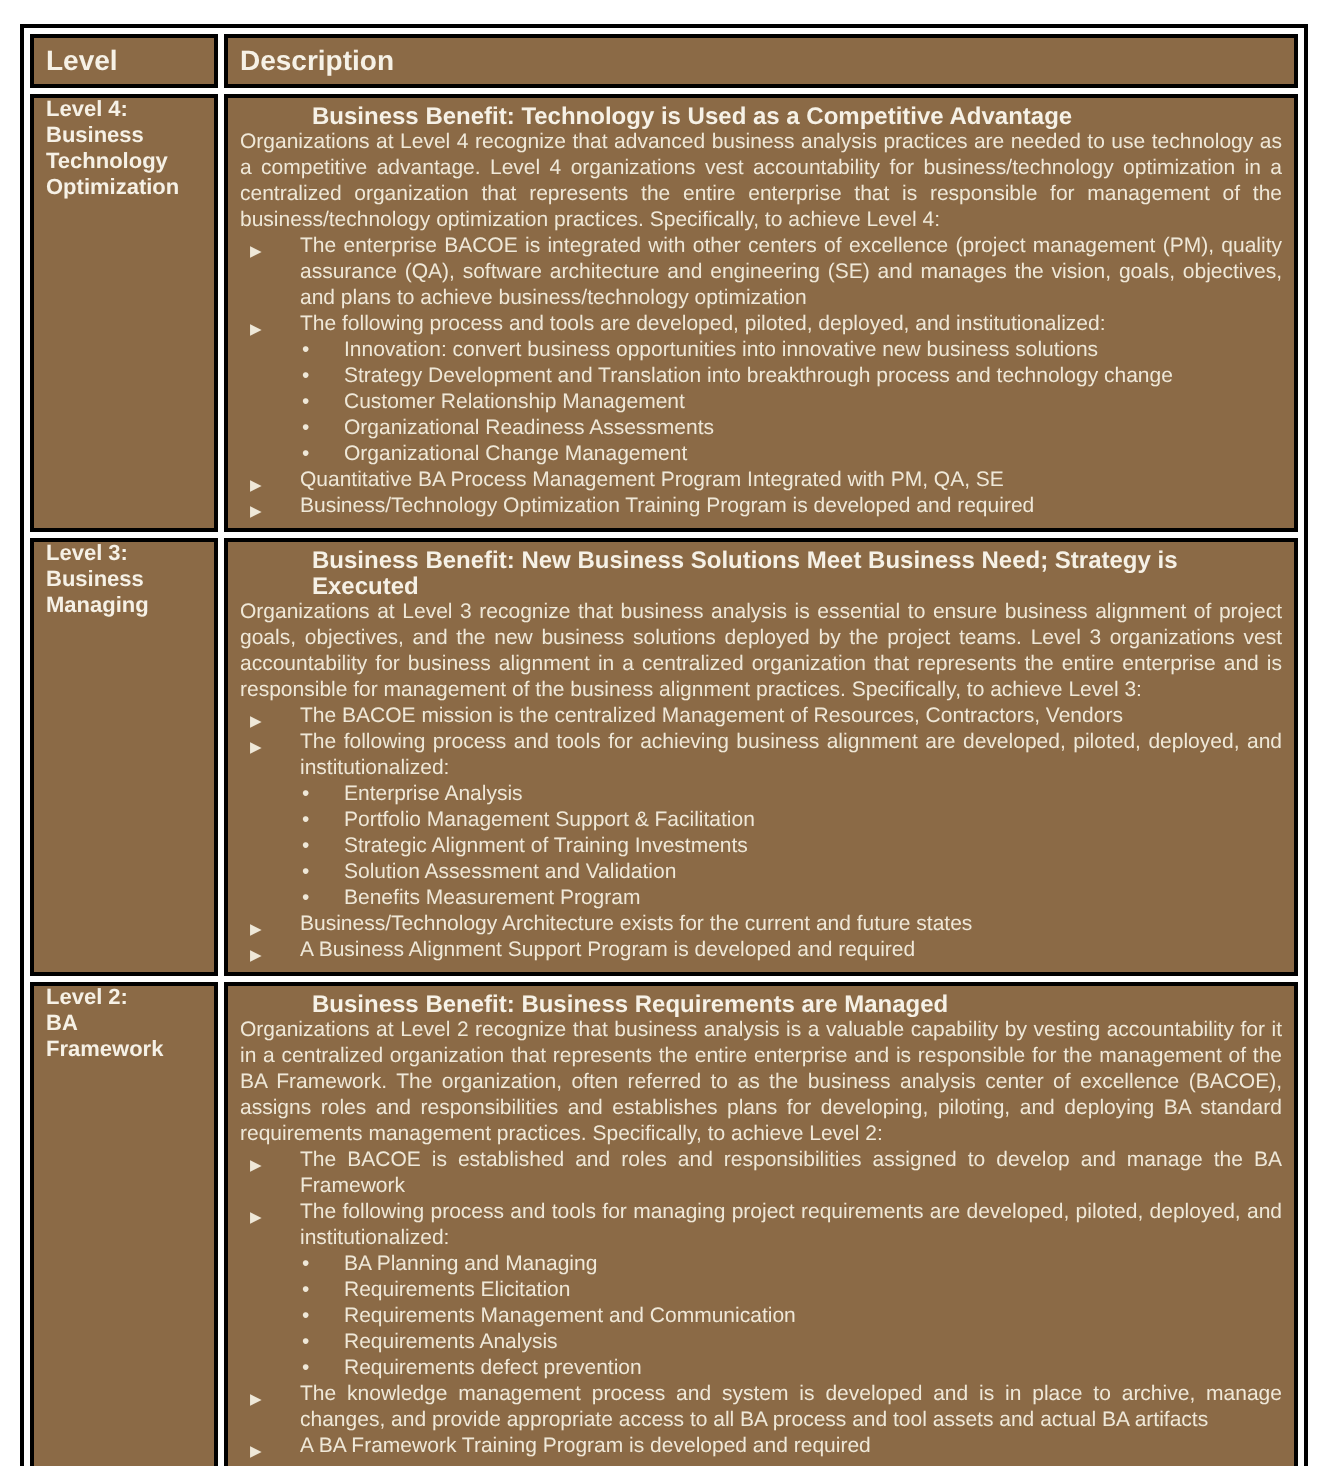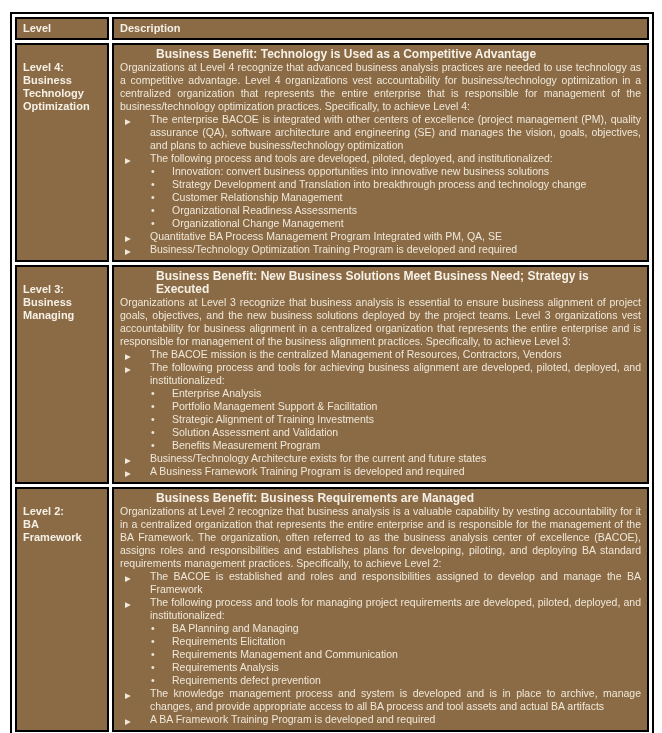--- a/index.html
+++ b/index.html
@@ -18,30 +18,30 @@
     table-layout: fixed;
   }
   th, td {
     border: 2px solid #000000;
     background: #8B6A46;
     vertical-align: top;
   }
   th {
     text-align: left;
     color: #F6F1E6;
-    font-size: 11px;
+    font-size: 14px;
     font-weight: bold;
     padding: 3px 6px 4px 6px;
   }
   td.level-cell {
     color: #F6F1E6;
     font-weight: bold;
     font-size: 11px;
     line-height: 13px;
-    padding: 16px 4px 4px 6px;
+    padding: 0 4px 4px 6px;
   }
   td.desc-cell {
     color: #EFE8D8;
     font-size: 10.5px;
     line-height: 13px;
     padding: 3px 6px 4px 6px;
   }
   .benefit {
     font-weight: bold;
     color: #F6F1E6;
@@ -107,21 +107,21 @@
       <div class="para">Organizations at Level 3 recognize that business analysis is essential to ensure business alignment of project goals, objectives, and the new business solutions deployed by the project teams.  Level 3 organizations vest accountability for business alignment in a centralized organization that represents the entire enterprise and is responsible for management of the business alignment practices. Specifically, to achieve Level 3:</div>
       <div class="items">
               <div class="item arrow"><span class="marker">▶</span><span class="item-text">The BACOE mission is the centralized Management of Resources, Contractors, Vendors</span></div>
               <div class="item arrow"><span class="marker">▶</span><span class="item-text">The following process and tools for achieving business alignment are developed, piloted, deployed, and institutionalized:</span></div>
               <div class="item dot"><span class="marker">•</span><span class="item-text">Enterprise Analysis</span></div>
               <div class="item dot"><span class="marker">•</span><span class="item-text">Portfolio Management Support &amp; Facilitation</span></div>
               <div class="item dot"><span class="marker">•</span><span class="item-text">Strategic Alignment of Training Investments</span></div>
               <div class="item dot"><span class="marker">•</span><span class="item-text">Solution Assessment and Validation</span></div>
               <div class="item dot"><span class="marker">•</span><span class="item-text">Benefits Measurement Program</span></div>
               <div class="item arrow"><span class="marker">▶</span><span class="item-text">Business/Technology Architecture exists for the current and future states</span></div>
-              <div class="item arrow"><span class="marker">▶</span><span class="item-text">A Business Framework Training Program is developed and required</span></div>
+              <div class="item arrow"><span class="marker">▶</span><span class="item-text">A Business Alignment Support Program is developed and required</span></div>
             </div>
     </td>
   </tr>
 
   <tr>
     <td class="level-cell">
             <div class="level-line">Level 2:</div>
             <div class="level-line">BA</div>
             <div class="level-line">Framework</div>
           </td>

